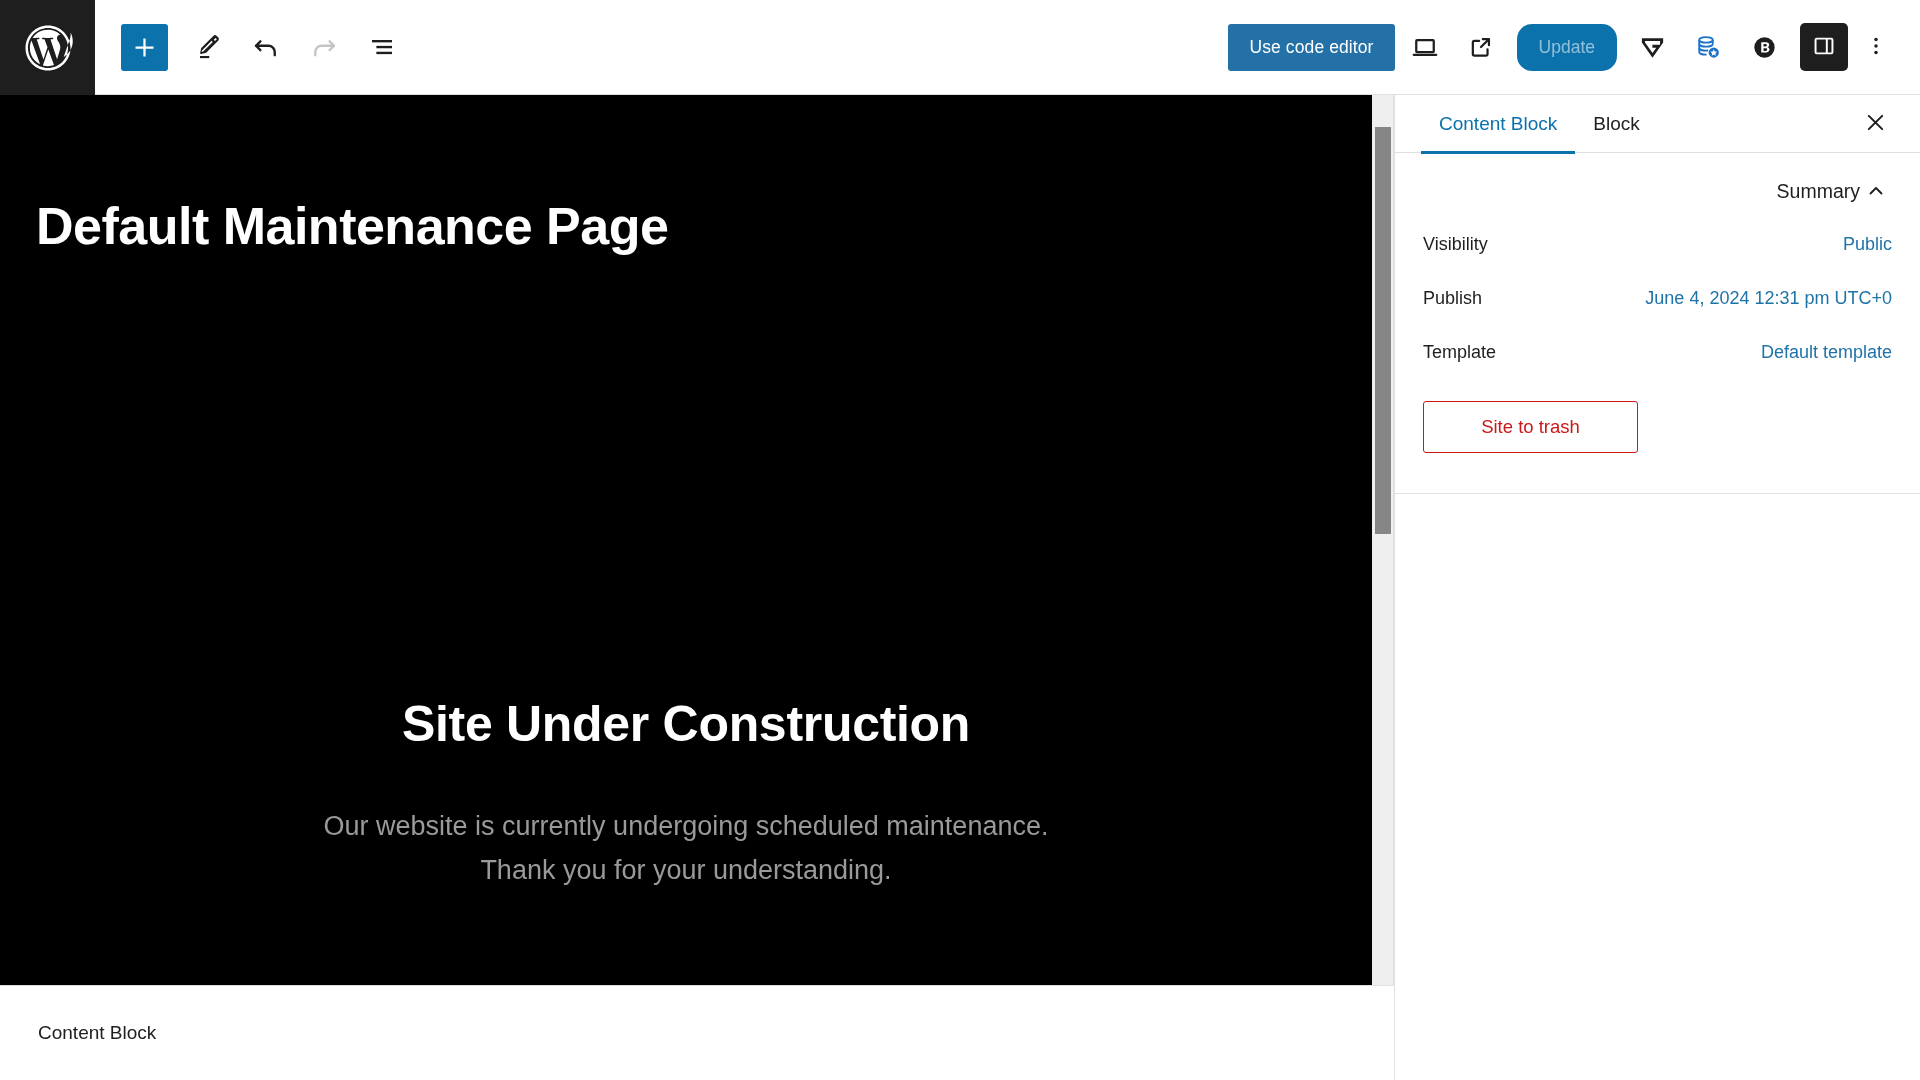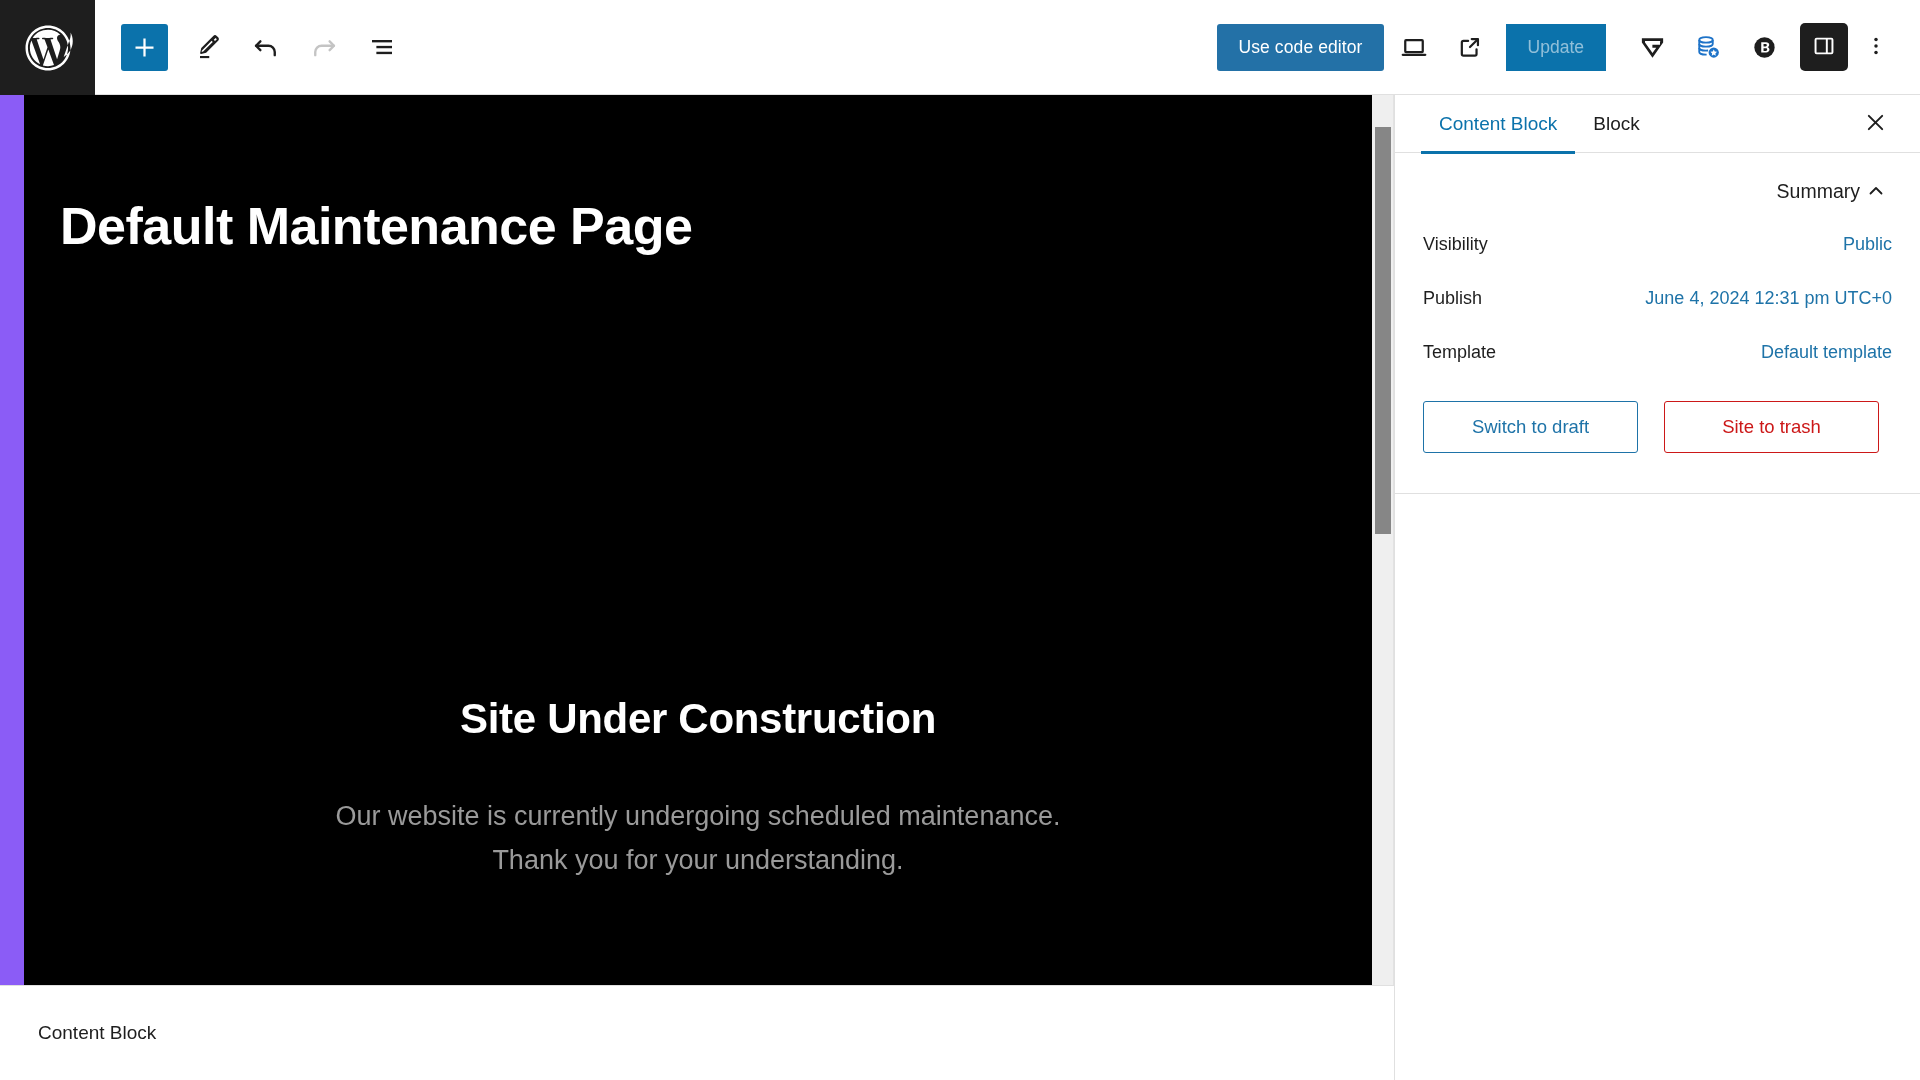--- a/index.html
+++ b/index.html
@@ -96,28 +96,28 @@
     cursor: pointer;
     white-space: nowrap;
     letter-spacing: 0.1px;
   }
 
   .update-btn {
     height: 47px;
     background: #0b72ab;
     color: rgba(255,255,255,0.55);
     border: none;
-    border-radius: 0;
+    border-radius: 15px;
     font-size: 17.5px;
     font-family: "Liberation Sans", sans-serif;
     padding: 0 22px;
     cursor: pointer;
     white-space: nowrap;
     margin-left: 6px;
-    margin-right: 16px;
+    margin-right: 5px;
   }
 
   .icon-btn {
     width: 52px;
     height: 52px;
     border: none;
     background: transparent;
     display: flex;
     align-items: center;
     justify-content: center;
@@ -160,23 +160,22 @@
     display: flex;
     min-height: 0;
     position: relative;
   }
 
   
   .canvas-area {
     position: relative;
     flex: 1 1 auto;
     min-width: 0;
-    background: #8b5cf6;
-    display: flex;
-    padding-left: 24px;
+    background: #0c4a6e;
+    display: flex;
   }
 
   .canvas {
     position: relative;
     flex: 1 1 auto;
     background: #000000;
     overflow: hidden;
     height: 948px;
   }
 
@@ -196,21 +195,21 @@
   .maint-block {
     position: absolute;
     left: 0;
     right: 0;
     top: 600px;
     text-align: center;
   }
 
   .maint-heading {
     color: #ffffff;
-    font-size: 42px;
+    font-size: 50px;
     font-weight: bold;
     letter-spacing: -0.3px;
     font-family: "Liberation Sans", sans-serif;
     margin-bottom: 52px;
   }
 
   .maint-para {
     color: #9a9a9a;
     font-size: 27px;
     line-height: 1.62;
@@ -591,21 +590,20 @@
           </div>
 
           <div class="summary-row">
             <span class="sr-label">Template</span>
             <button class="sr-value">Default template</button>
           </div>
 
         </div>
 
         <div class="summary-actions">
-          <button class="btn-outline">Switch to draft</button>
           <button class="btn-outline danger">Site to trash</button>
         </div>
       </div>
     </div>
 
     <div class="status-bar">
       <span class="status-text">Content Block</span>
     </div>
   </div>
 </div>

